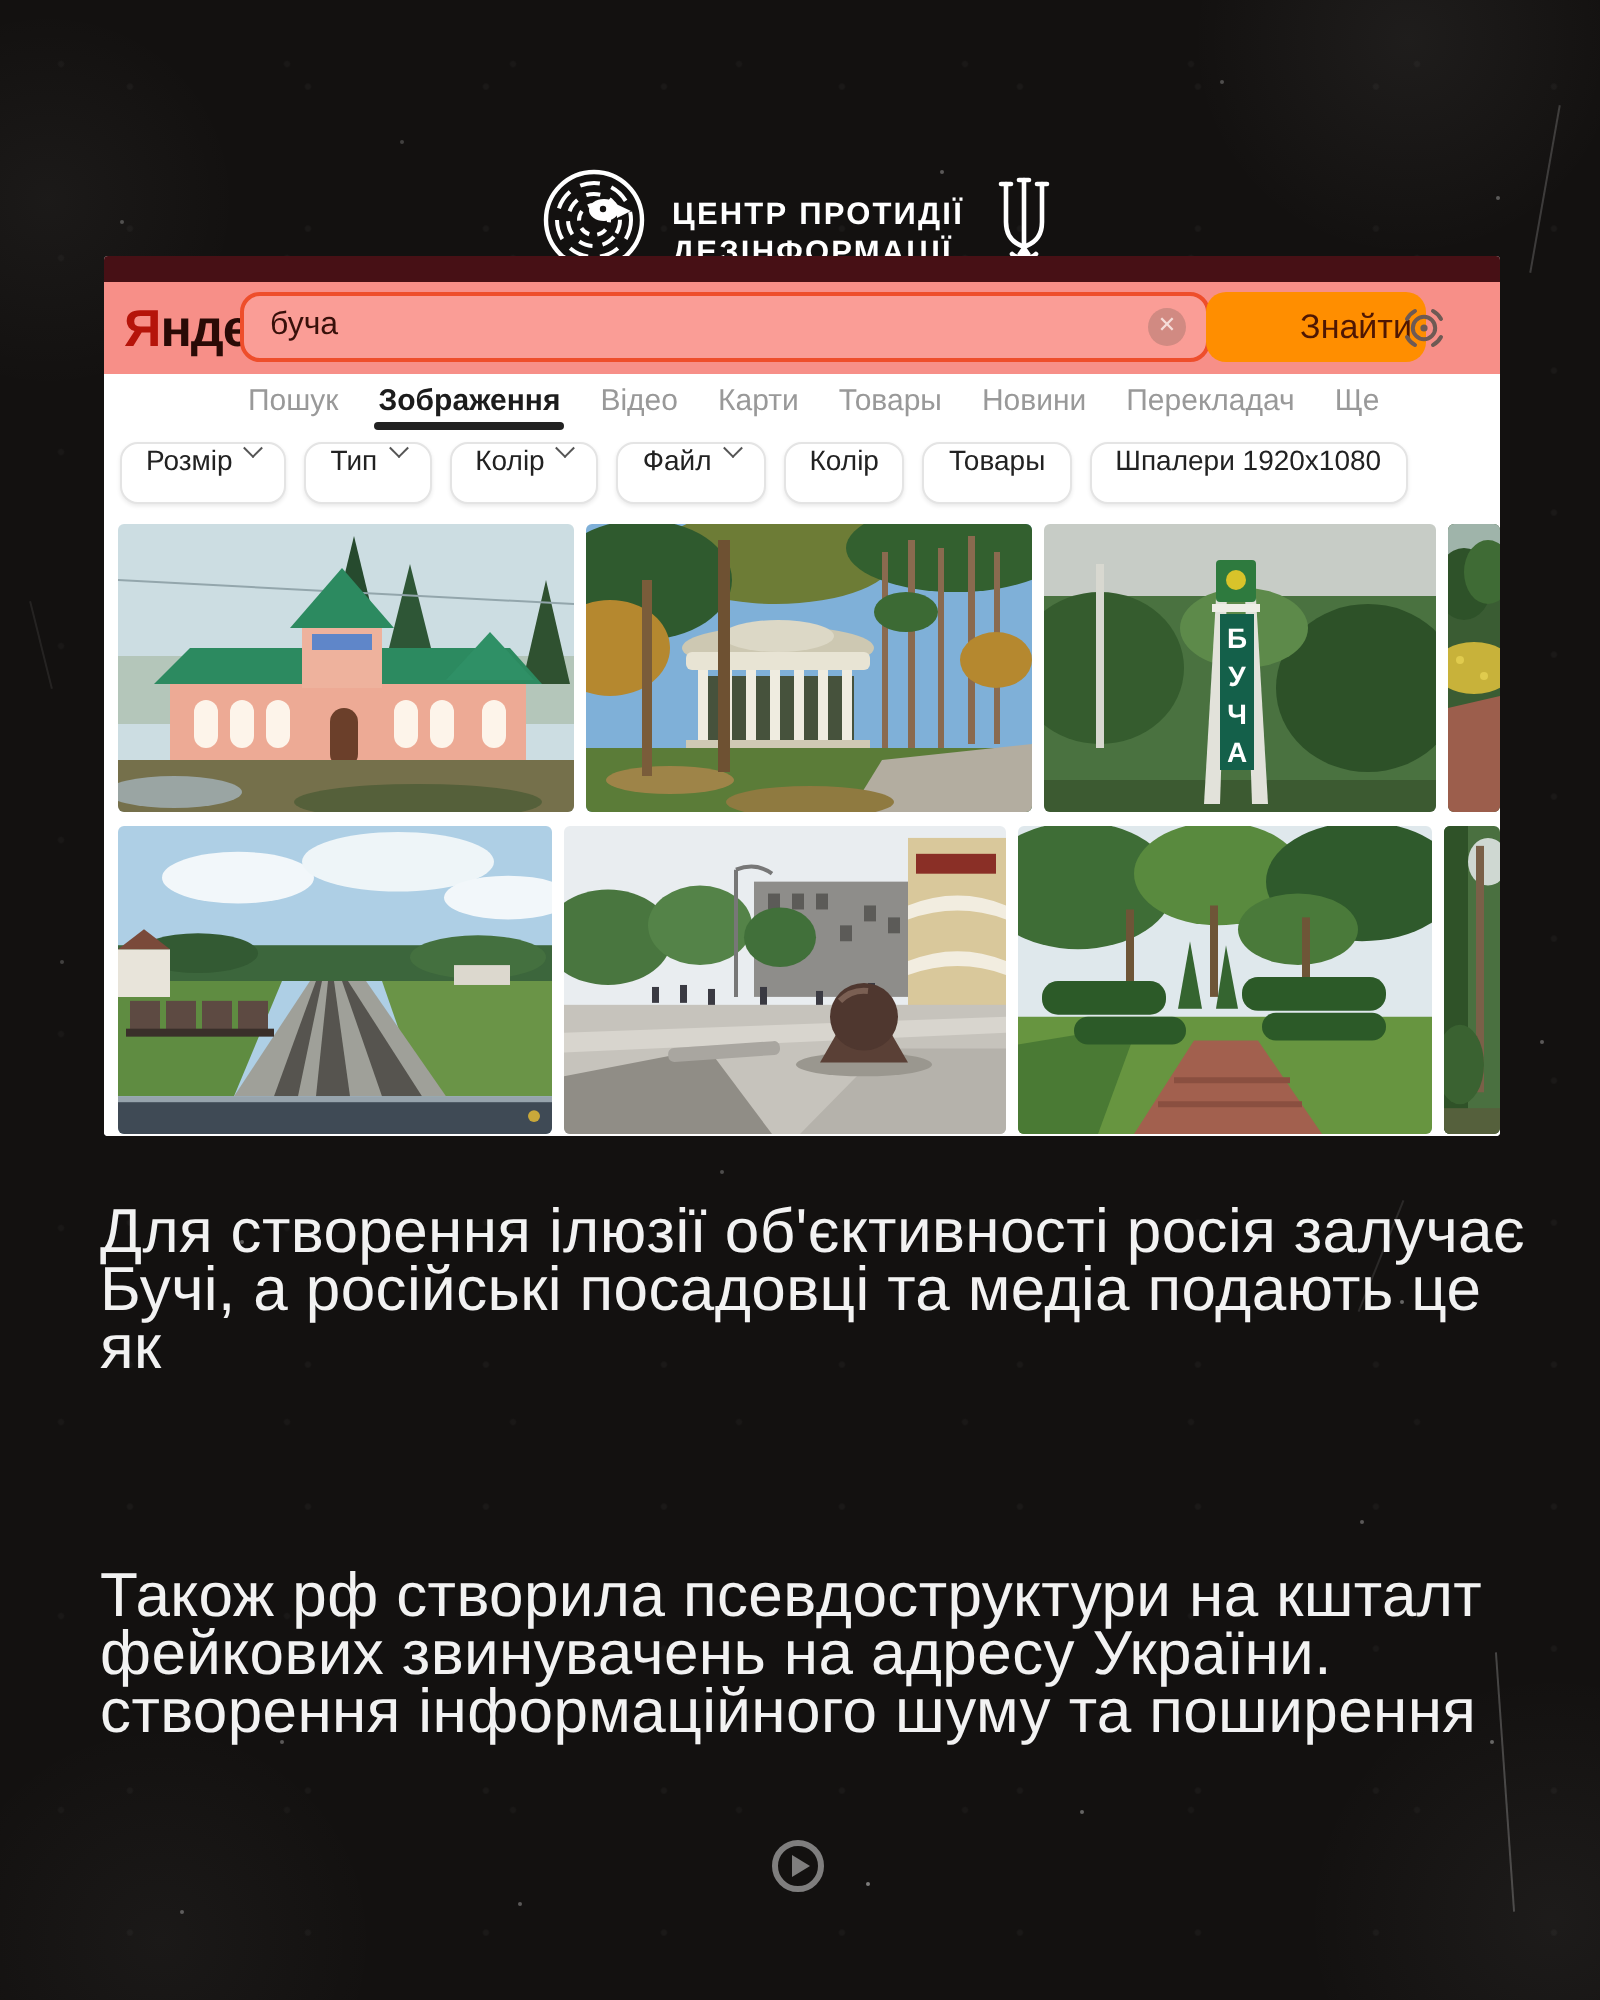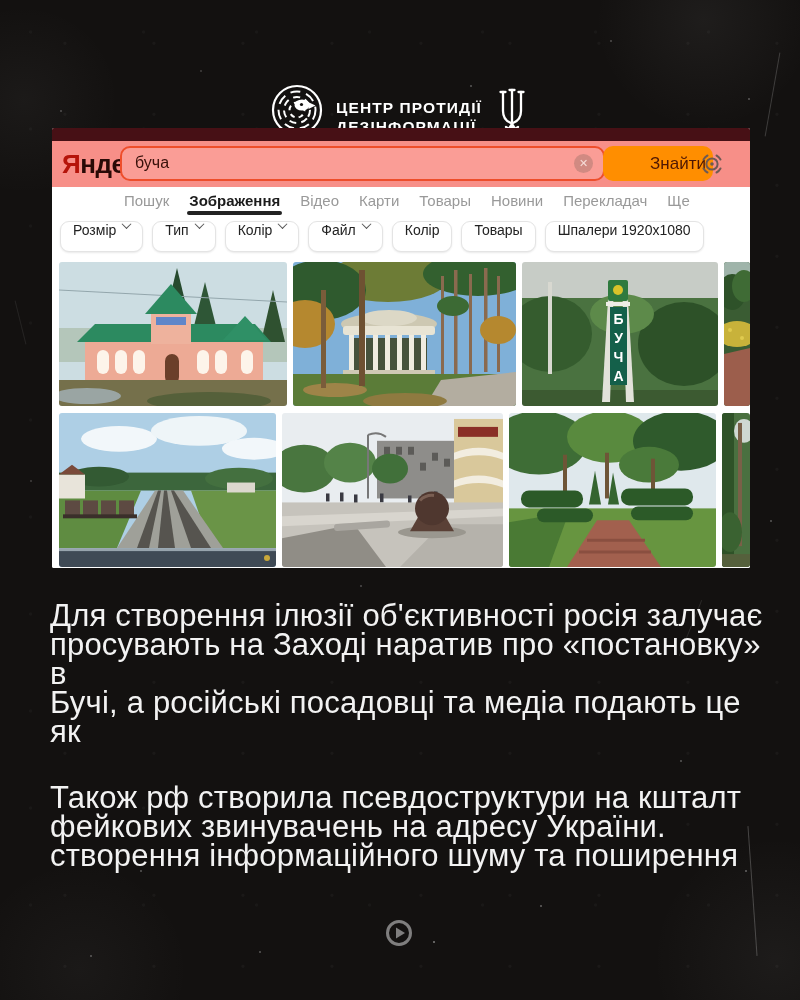--- a/index.html
+++ b/index.html
@@ -396,21 +396,20 @@
             <ellipse cx="8" cy="120" rx="12" ry="20" fill="#3a6231"></ellipse>
             <rect y="142" width="28" height="13" fill="#55603c"></rect>
           </svg>
         </div>
       </div>
     </div>
   </div>
 
   <div class="para p1">
     <div>Для створення ілюзії об'єктивності росія залучає</div>
-    <div>просувають на Заході наратив про «постановку» в</div>
     <div>Бучі, а російські посадовці та медіа подають це як</div>
   </div>
   <div class="para p2">
     <div>Також рф створила псевдоструктури на кшталт</div>
     <div>фейкових звинувачень на адресу України.</div>
     <div>створення інформаційного шуму та поширення</div>
   </div>
 
   <div class="play-wrap">
     <svg width="30" height="30" viewBox="0 0 30 30">

